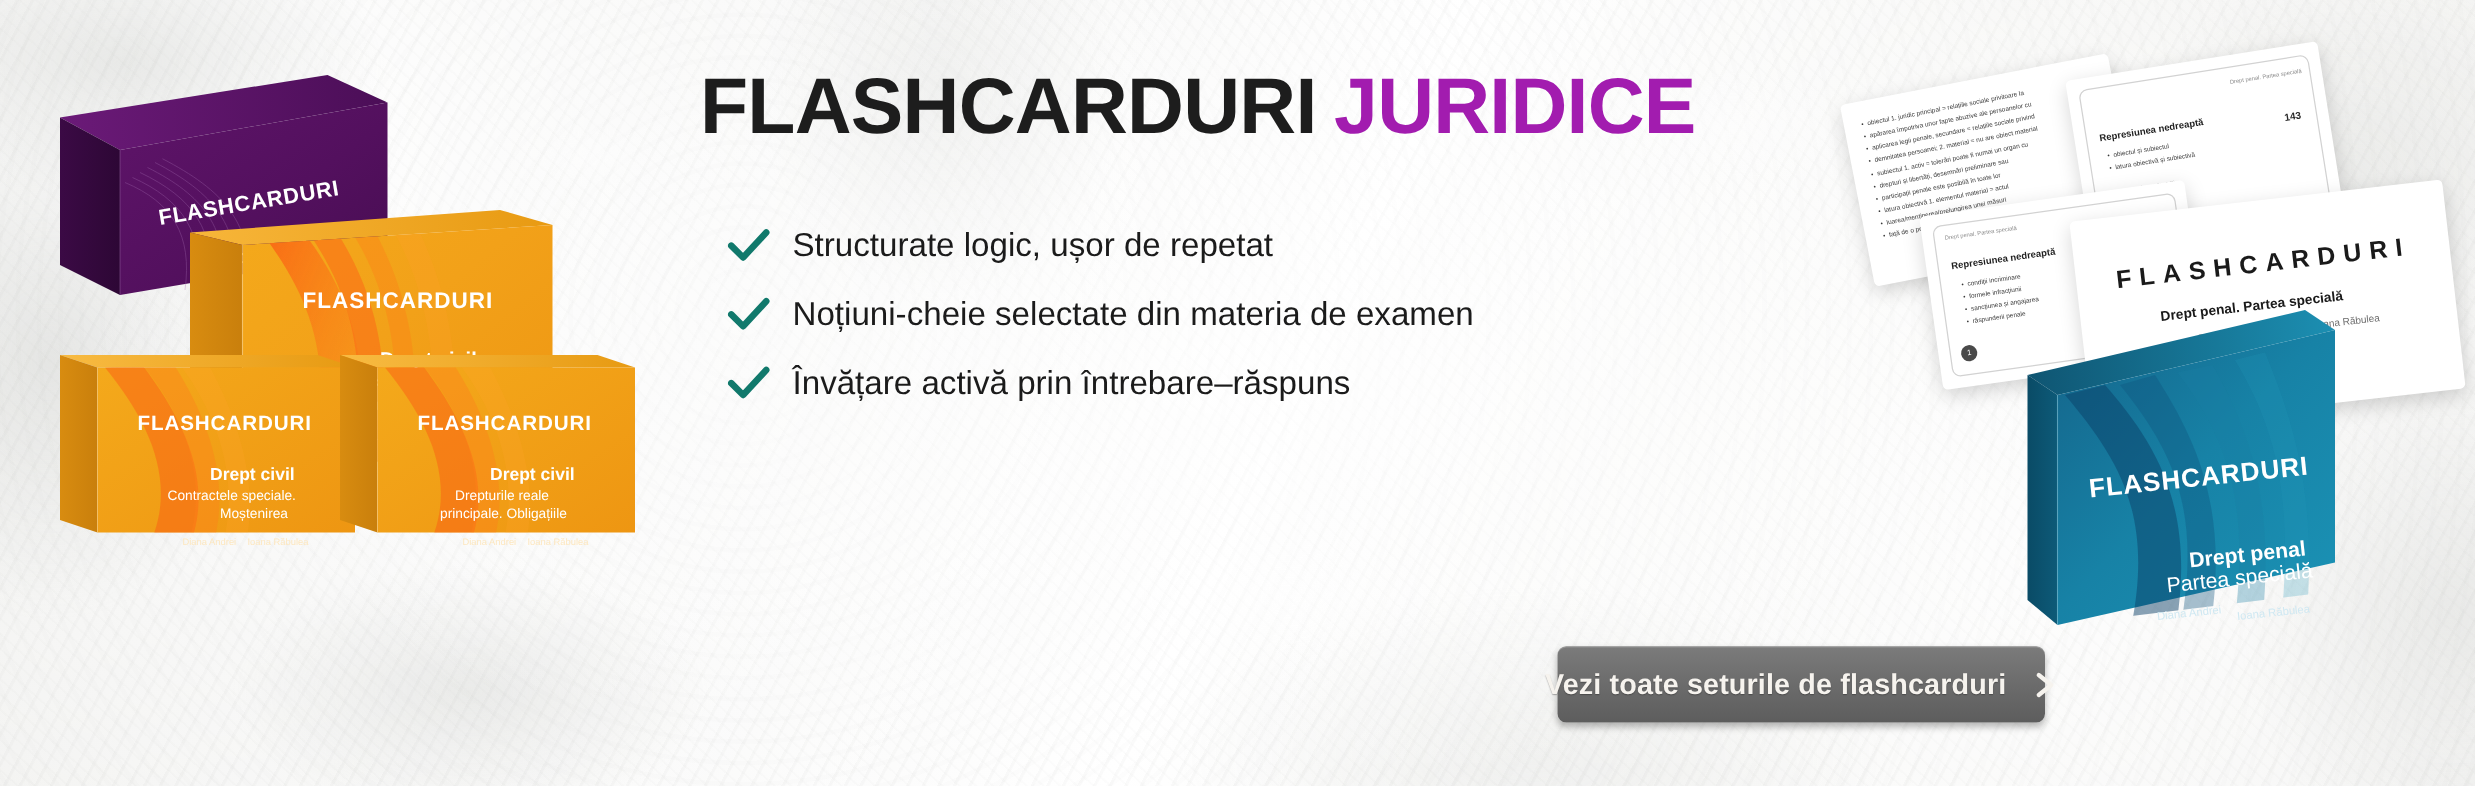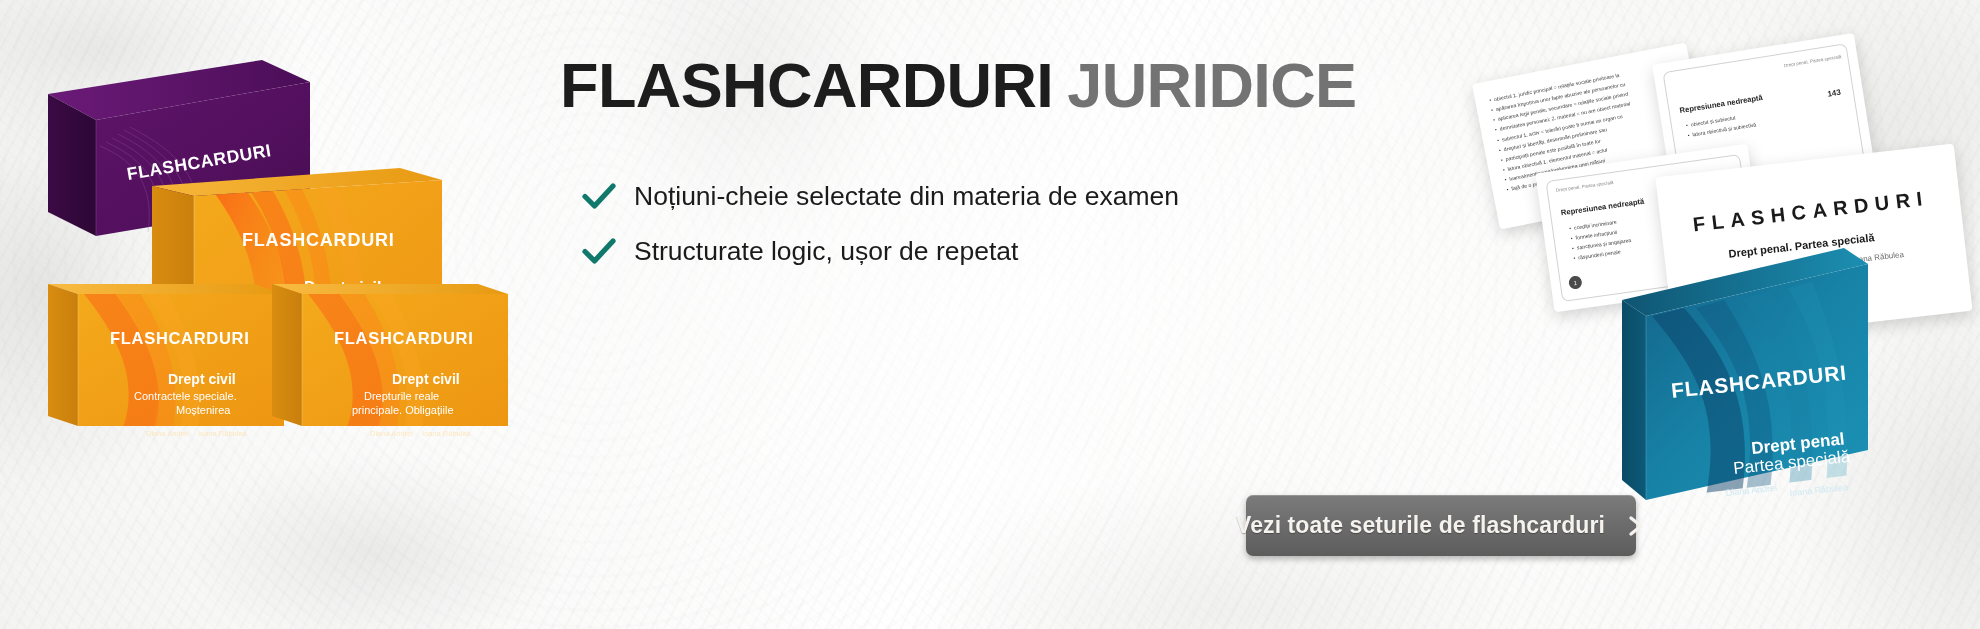--- a/index.html
+++ b/index.html
@@ -77,21 +77,21 @@
   }
   .headline {
     font-size: 63px;
     font-weight: 700;
     letter-spacing: -0.6px;
     line-height: 1;
     white-space: nowrap;
     margin: 0 0 0 0;
   }
   .headline .w1 { color: #1d1d1d; }
-  .headline .w2 { color: #737373; margin-left: 14px; }
+  .headline .w2 { color: #a21caf; margin-left: 14px; }
 
   .benefits {
     list-style: none;
     margin: 0;
     padding: 0;
     position: absolute;
     top: 122px;
     left: 22px;
     width: 720px;
   }
@@ -113,21 +113,21 @@
     color: #1b1b1b;
     line-height: 1.1;
     white-space: nowrap;
     font-weight: 400;
   }
 
   
   .cta {
     position: absolute;
     left: 1246px;
-    top: 495px;
+    top: 517px;
     width: 390px;
     height: 61px;
     border: none;
     border-radius: 7px;
     background: linear-gradient(180deg, #7b7b7b 0%, #6e6e6e 42%, #5d5d5d 100%);
     box-shadow: 0 3px 6px rgba(0,0,0,.28), inset 0 1px 0 rgba(255,255,255,.20);
     display: flex;
     align-items: center;
     justify-content: center;
     gap: 22px;
@@ -390,27 +390,33 @@
   <div class="center-col">
     <h1 class="headline">
       <span class="w1">FLASHCARDURI</span><span class="w2">JURIDICE</span>
     </h1>
 
     <ul class="benefits">
       <li class="benefit">
         <svg class="check" viewBox="0 0 34 30">
           <path d="M3 14.5 L12.5 24 L31 4" fill="none" stroke="#11796c" stroke-width="5.2" stroke-linecap="round" stroke-linejoin="round"></path>
         </svg>
+        <span class="benefit-text">Structurate logic, ușor de repetat</span>
+      </li>
+      <li class="benefit">
+        <svg class="check" viewBox="0 0 34 30">
+          <path d="M3 14.5 L12.5 24 L31 4" fill="none" stroke="#11796c" stroke-width="5.2" stroke-linecap="round" stroke-linejoin="round"></path>
+        </svg>
         <span class="benefit-text">Noțiuni-cheie selectate din materia de examen</span>
       </li>
       <li class="benefit">
         <svg class="check" viewBox="0 0 34 30">
           <path d="M3 14.5 L12.5 24 L31 4" fill="none" stroke="#11796c" stroke-width="5.2" stroke-linecap="round" stroke-linejoin="round"></path>
         </svg>
-        <span class="benefit-text">Structurate logic, ușor de repetat</span>
+        <span class="benefit-text">Învățare activă prin întrebare–răspuns</span>
       </li>
     </ul>
   </div>
 
   <div class="card" style="left:1484px; top:62px; width:218px; height:148px; transform: rotate(-11deg);">
     <div class="card-bullets" style="left:14px; top:14px; width:192px;">
       <div>obiectul 1. juridic principal = relațiile sociale privitoare la</div>
       <div style="text-indent:0">apărarea împotriva unor fapte abuzive ale persoanelor cu</div>
       <div>aplicarea legii penale, secundare = relațiile sociale privind</div>
       <div>demnitatea persoanei; 2. material = nu are obiect material</div>

